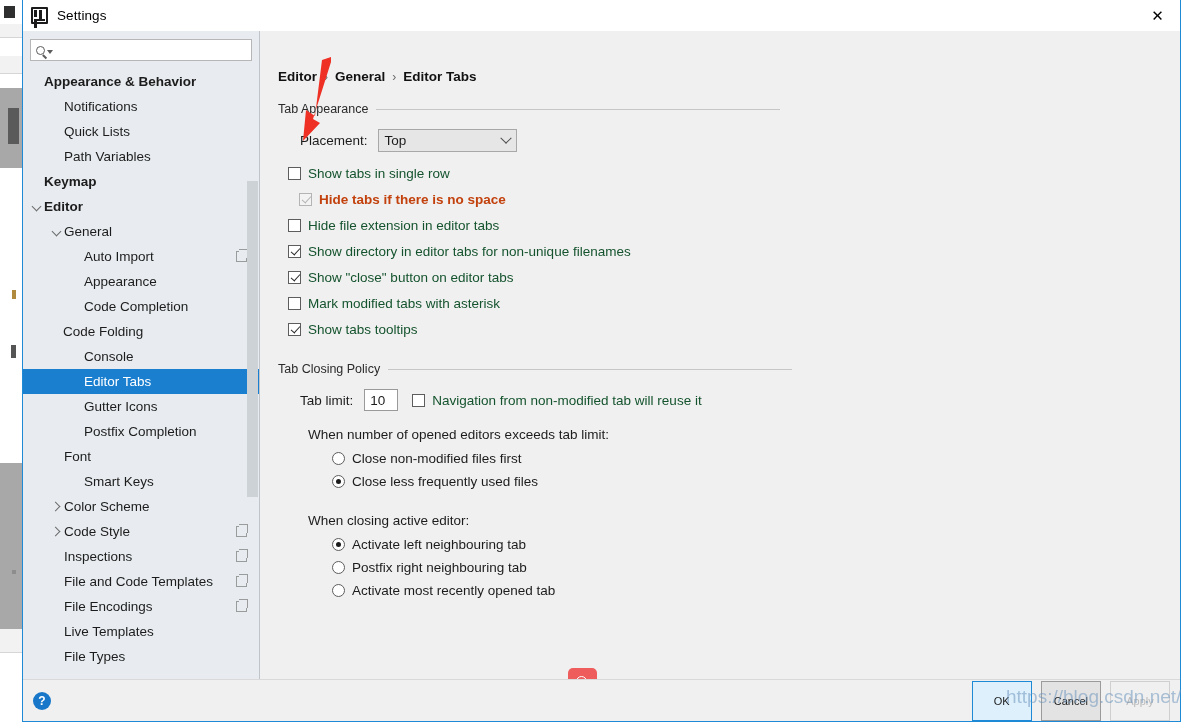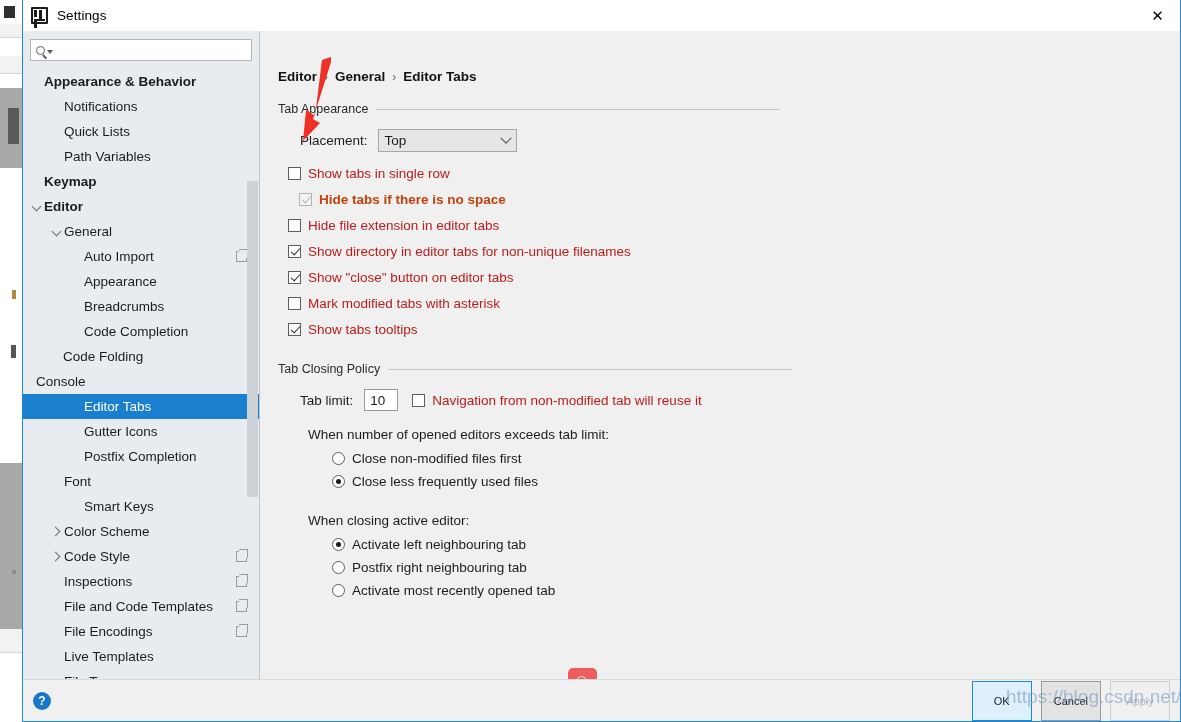--- a/index.html
+++ b/index.html
@@ -173,21 +173,21 @@
     border: 1px solid #5d5d5d; flex: none; position: relative; cursor: pointer;
   }
   .cb.checked::after {
     content: ""; position: absolute; left: 3.5px; top: 0.5px;
     width: 4px; height: 8px;
     border-right: 1.7px solid #2a2a2a; border-bottom: 1.7px solid #2a2a2a;
     transform: rotate(42deg);
   }
   .cb.disabled { border-color: #b4b4b4; background: #f3f3f3; }
   .cb.disabled.checked::after { border-color: #b4b4b4; }
-  .cbtext { font-size: 13.5px; color: #b91c1c; margin-left: 7px; white-space: nowrap; }
+  .cbtext { font-size: 13.5px; color: #14532d; margin-left: 7px; white-space: nowrap; }
   .cbrow.disabled .cbtext { color: #c2410c; font-weight: bold; }
 
   .rbrow { display: flex; align-items: center; height: 23px; }
   .rb {
     width: 13px; height: 13px; border-radius: 50%;
     background: #ffffff; border: 1px solid #5d5d5d; flex: none;
     position: relative; cursor: pointer;
   }
   .rb.checked::after {
     content: ""; position: absolute; left: 3px; top: 3px;
@@ -330,31 +330,27 @@
             <span class="twisty"></span>
             <span class="t-label">Auto Import</span>
             <span class="t-badge"></span>
           </div>
           <div class="t-row" style="padding-left: 48px;">
             <span class="twisty"></span>
             <span class="t-label">Appearance</span>
           </div>
           <div class="t-row" style="padding-left: 48px;">
             <span class="twisty"></span>
-            <span class="t-label">Breadcrumbs</span>
-          </div>
-          <div class="t-row" style="padding-left: 48px;">
-            <span class="twisty"></span>
             <span class="t-label">Code Completion</span>
           </div>
           <div class="t-row" style="padding-left: 27px;">
             <span class="twisty"></span>
             <span class="t-label">Code Folding</span>
           </div>
-          <div class="t-row" style="">
+          <div class="t-row" style="padding-left: 48px;">
             <span class="twisty"></span>
             <span class="t-label">Console</span>
           </div>
           <div class="t-row sel" style="padding-left: 48px;">
             <span class="twisty"></span>
             <span class="t-label">Editor Tabs</span>
           </div>
           <div class="t-row" style="padding-left: 48px;">
             <span class="twisty"></span>
             <span class="t-label">Gutter Icons</span>

